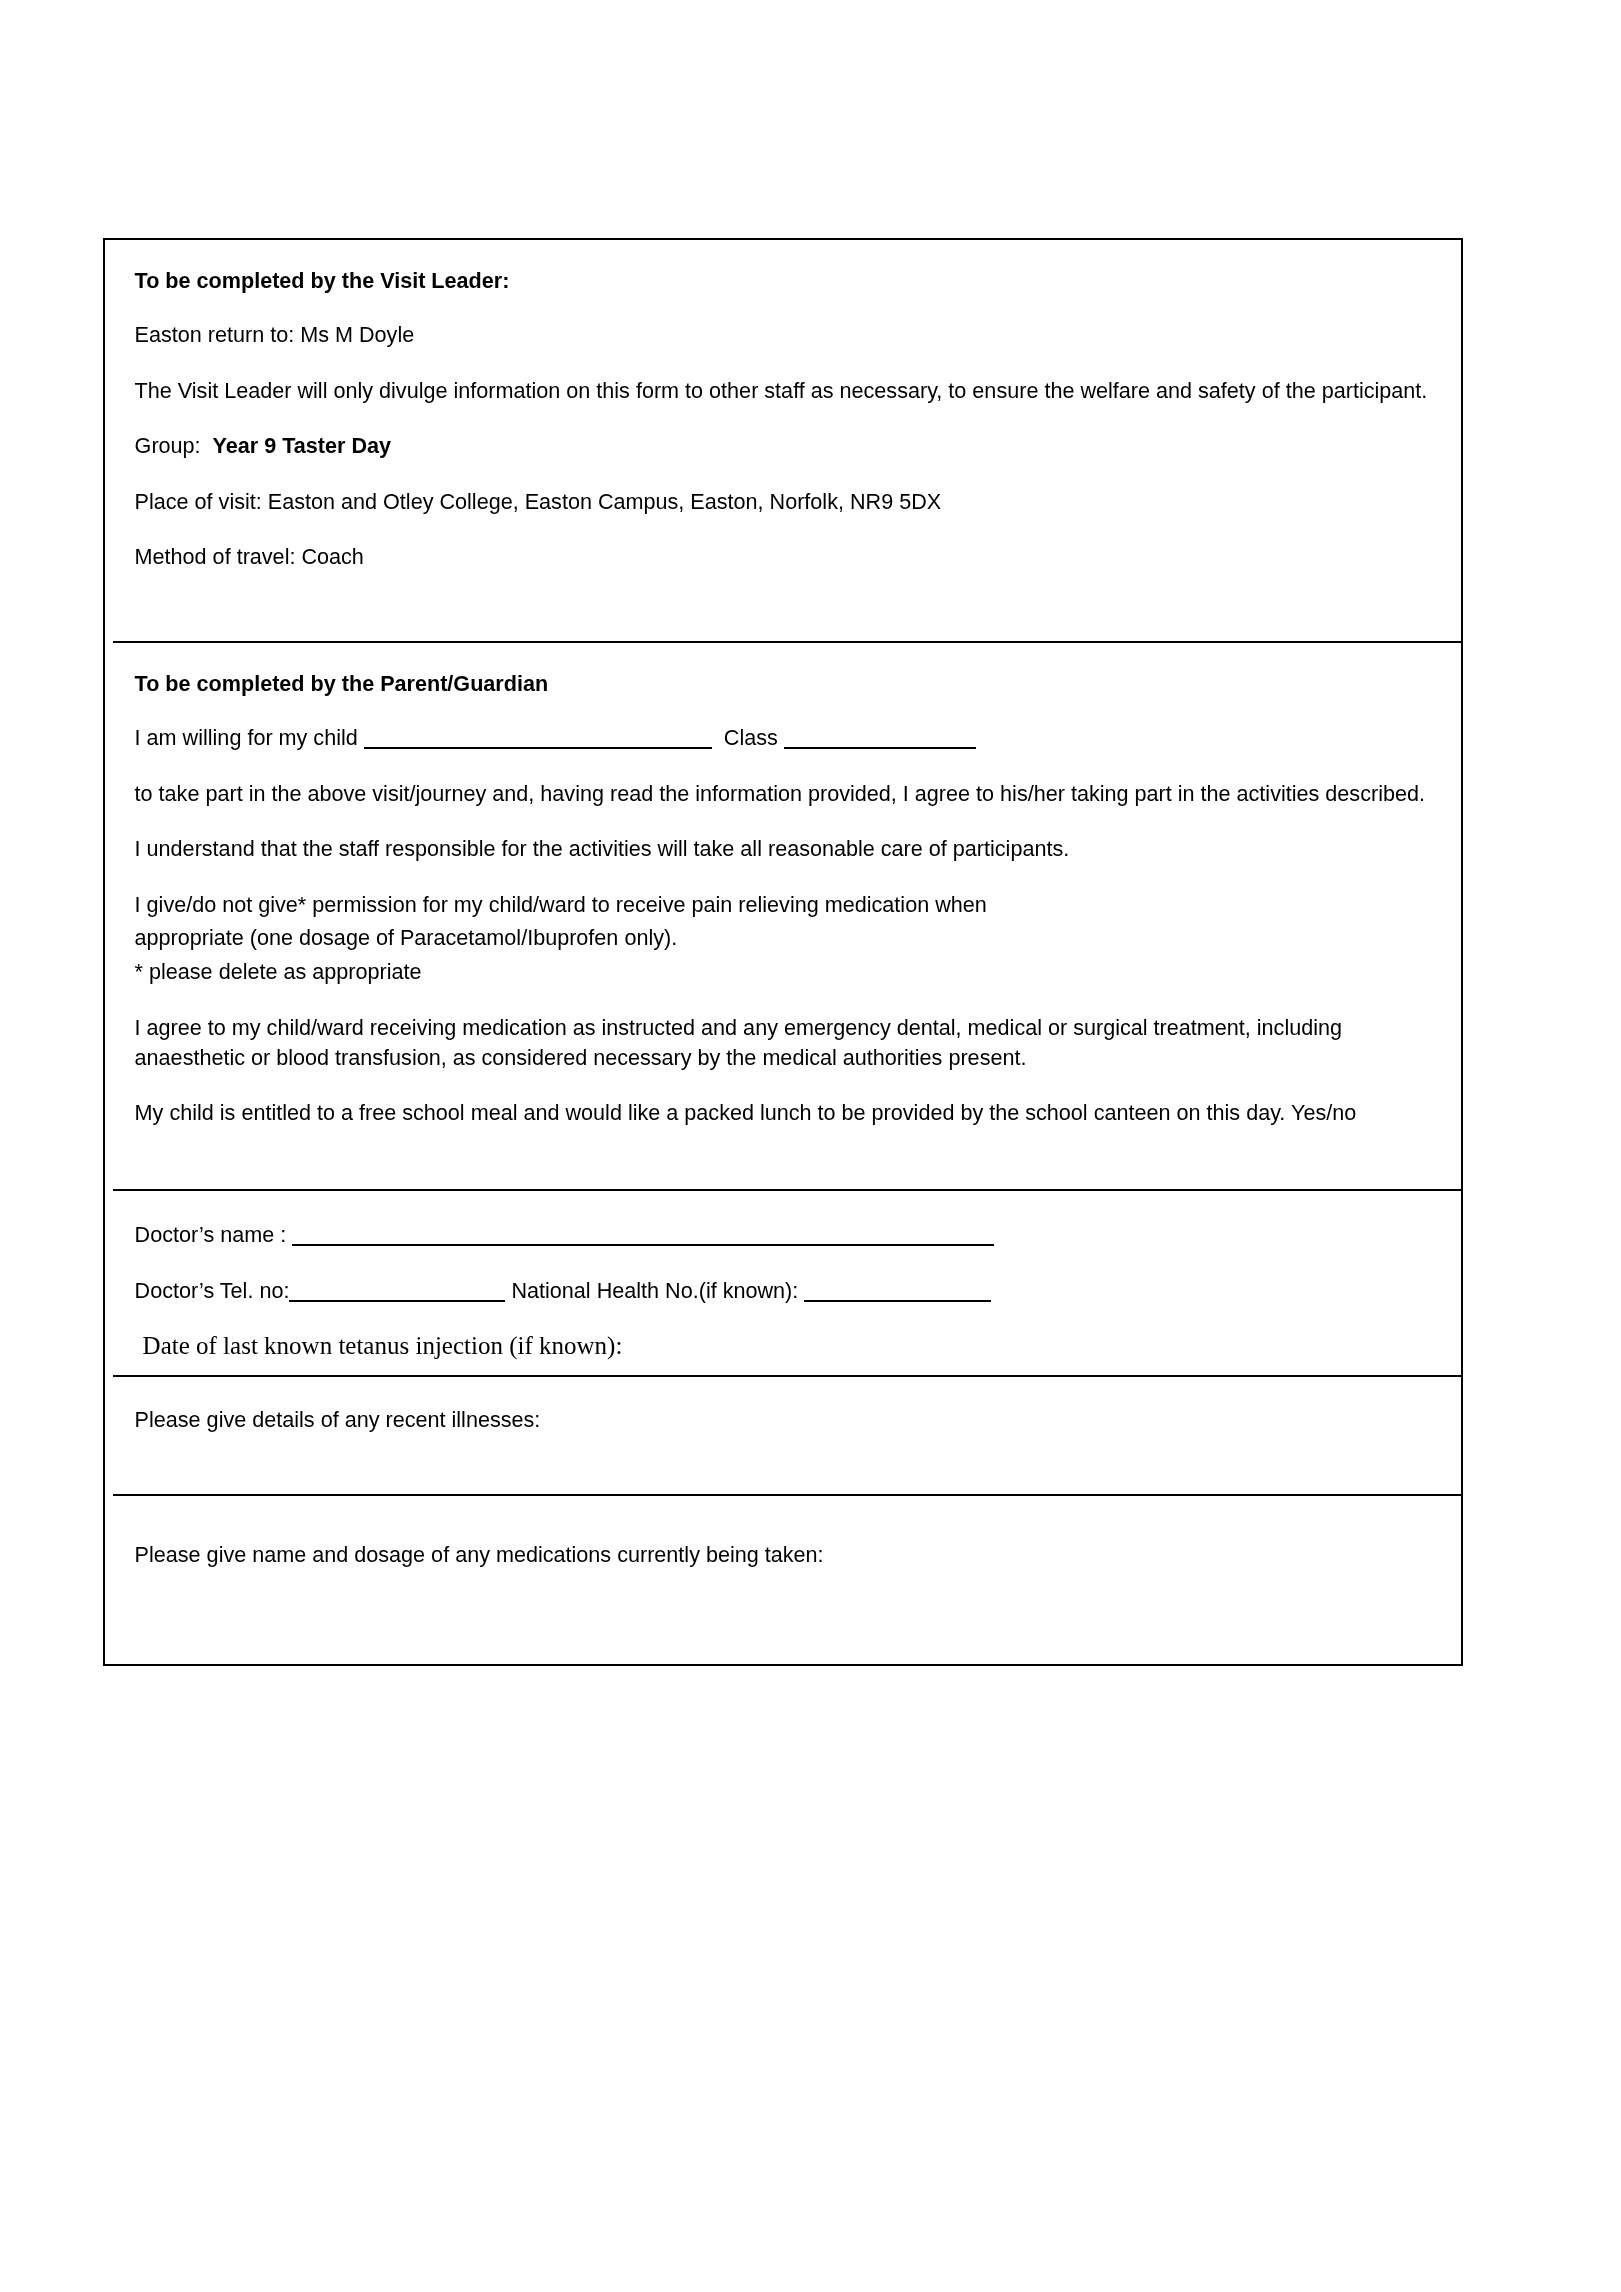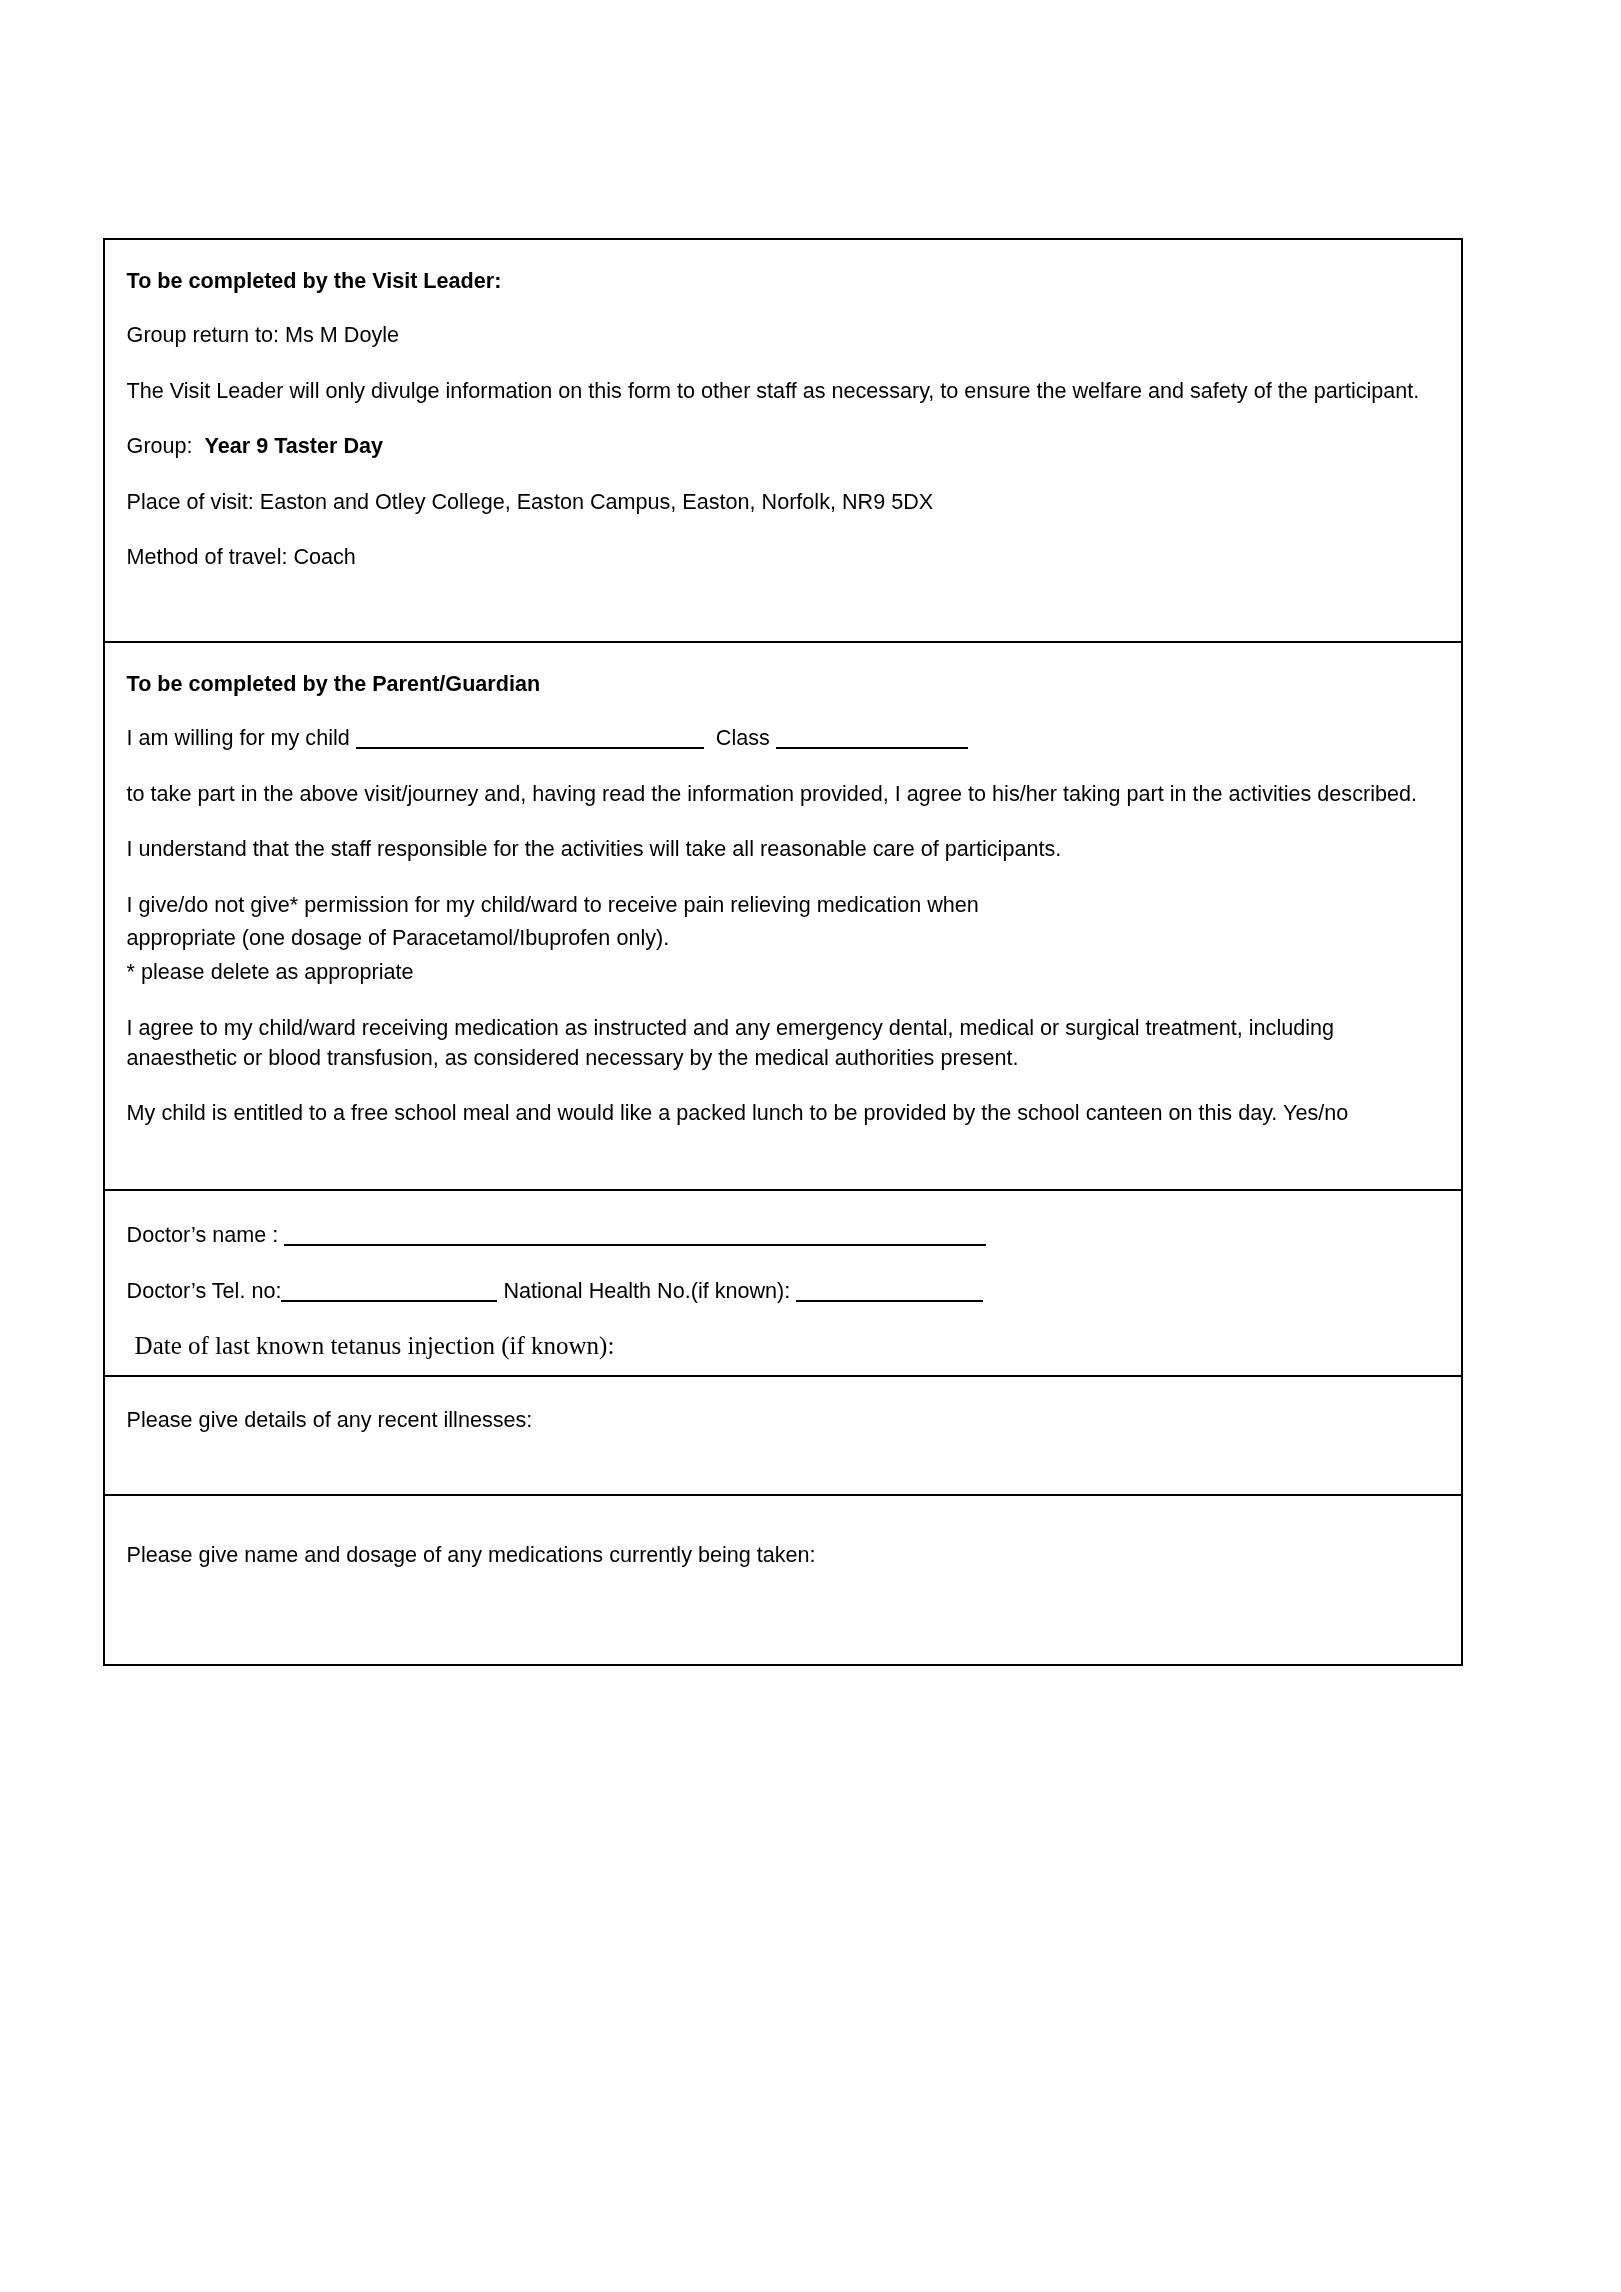--- a/index.html
+++ b/index.html
@@ -121,20 +121,21 @@
 
   
   .form-table {
     position: absolute;
     left: 103px;
     top: 238px;
     width: 1360px;
     border: 2px solid #000000;
     box-sizing: border-box;
     background: #ffffff;
+    padding-left: 8px;
   }
   .cell {
     border-bottom: 2px solid #000000;
     box-sizing: border-box;
     padding: 25.5px 21.6px 23.5px 21.6px;
   }
   .cell.last { border-bottom: none; margin-top: 15px; }
 
   .section-head {
     font-size: 21.6px;
@@ -181,21 +182,21 @@
 </head>
 <body>
 
 <div class="page">
 
 
   <div class="form-table">
 
     <div class="cell cell-visit">
       <div class="section-head">To be completed by the Visit Leader:</div>
-      <p class="body">Group return to: Ms M Doyle</p>
+      <p class="body">Easton return to: Ms M Doyle</p>
       <p class="body">The Visit Leader will only divulge information on this form to other staff as necessary, to ensure the welfare and safety of the participant.</p>
       <p class="body"><span>Group:</span>&nbsp;&nbsp;<span class="bold-inline">Year 9 Taster Day</span></p>
       <p class="body">Place of visit:  Easton and Otley College, Easton Campus, Easton, Norfolk, NR9 5DX</p>
       <p class="body tight">Method of travel: Coach</p>
     </div>
 
     <div class="cell cell-parent">
       <div class="section-head">To be completed by the Parent/Guardian</div>
 
       <p class="body"><span>I am willing for my child</span> <span class="rule r-child"></span>&nbsp; <span>Class</span> <span class="rule r-class"></span></p>

